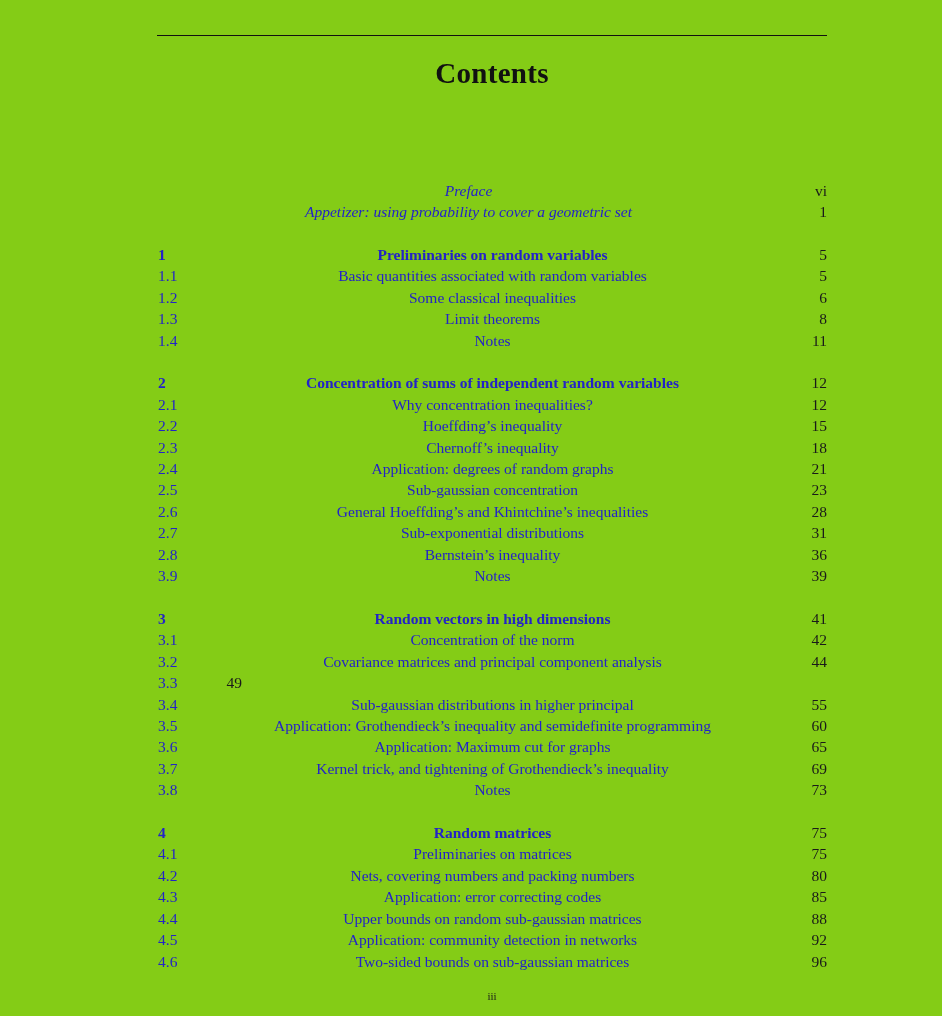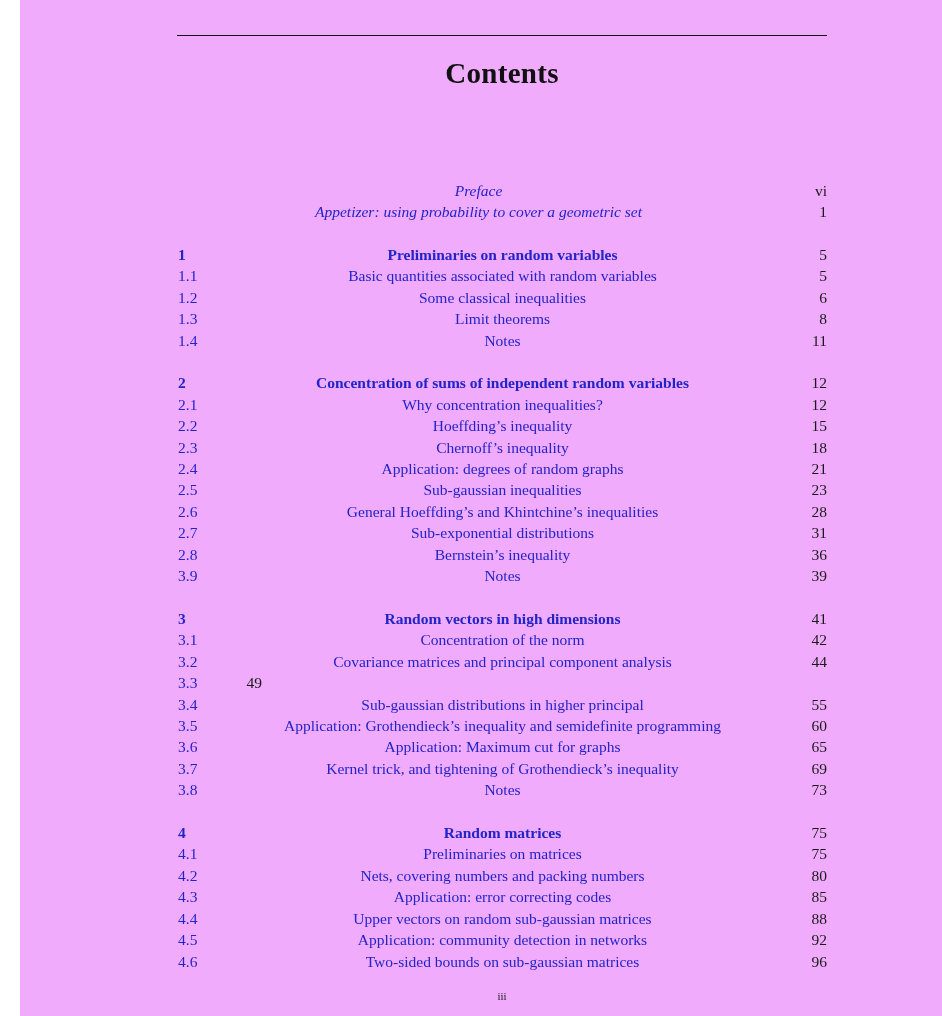--- a/index.html
+++ b/index.html
@@ -5,21 +5,21 @@
   * { margin: 0; padding: 0; box-sizing: border-box; }
   html, body { background: #ffffff; }
   body {
     width: 942px;
     height: 1016px;
     position: relative;
     font-family: "Liberation Serif", "DejaVu Serif", serif;
     color: #1a1a1a;
     overflow: hidden;
   }
-  .page { position: absolute; inset: 0; background: #f0abfc; margin-left: 20px; }
+  .page { position: absolute; inset: 0; background: #84cc16; }
 
   .top-rule {
     position: absolute;
     left: 157px;
     right: 115px;
     top: 35px;
     border: none;
     border-top: 1.7px solid #111111;
   }
 
@@ -142,21 +142,21 @@
         <span class="title">Chernoff’s inequality</span>
         <span class="pg">18</span>
       </div>
       <div class="row section">
         <span class="num">2.4</span>
         <span class="title">Application: degrees of random graphs</span>
         <span class="pg">21</span>
       </div>
       <div class="row section">
         <span class="num">2.5</span>
-        <span class="title">Sub-gaussian inequalities</span>
+        <span class="title">Sub-gaussian concentration</span>
         <span class="pg">23</span>
       </div>
       <div class="row section">
         <span class="num">2.6</span>
         <span class="title">General Hoeffding’s and Khintchine’s inequalities</span>
         <span class="pg">28</span>
       </div>
       <div class="row section">
         <span class="num">2.7</span>
         <span class="title">Sub-exponential distributions</span>
@@ -231,21 +231,21 @@
         <span class="title">Nets, covering numbers and packing numbers</span>
         <span class="pg">80</span>
       </div>
       <div class="row section">
         <span class="num">4.3</span>
         <span class="title">Application: error correcting codes</span>
         <span class="pg">85</span>
       </div>
       <div class="row section">
         <span class="num">4.4</span>
-        <span class="title">Upper vectors on random sub-gaussian matrices</span>
+        <span class="title">Upper bounds on random sub-gaussian matrices</span>
         <span class="pg">88</span>
       </div>
       <div class="row section">
         <span class="num">4.5</span>
         <span class="title">Application: community detection in networks</span>
         <span class="pg">92</span>
       </div>
       <div class="row section">
         <span class="num">4.6</span>
         <span class="title">Two-sided bounds on sub-gaussian matrices</span>

